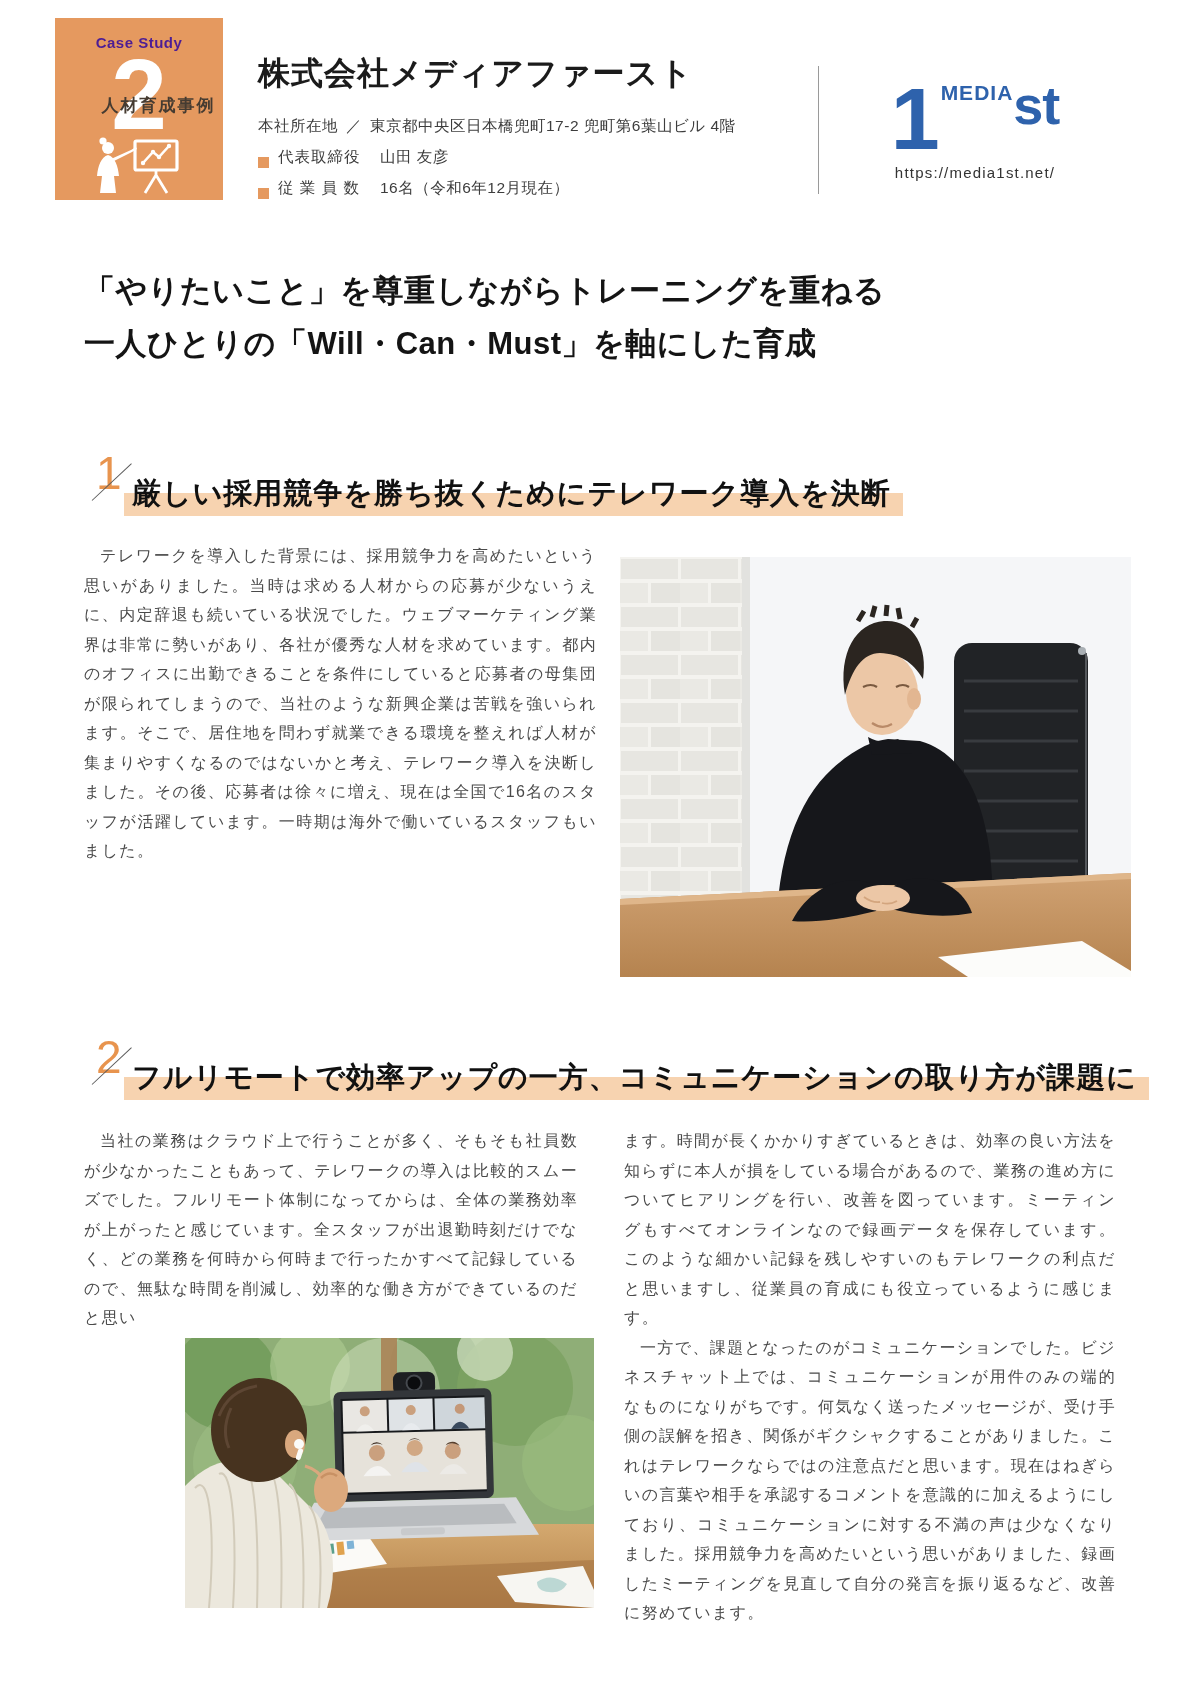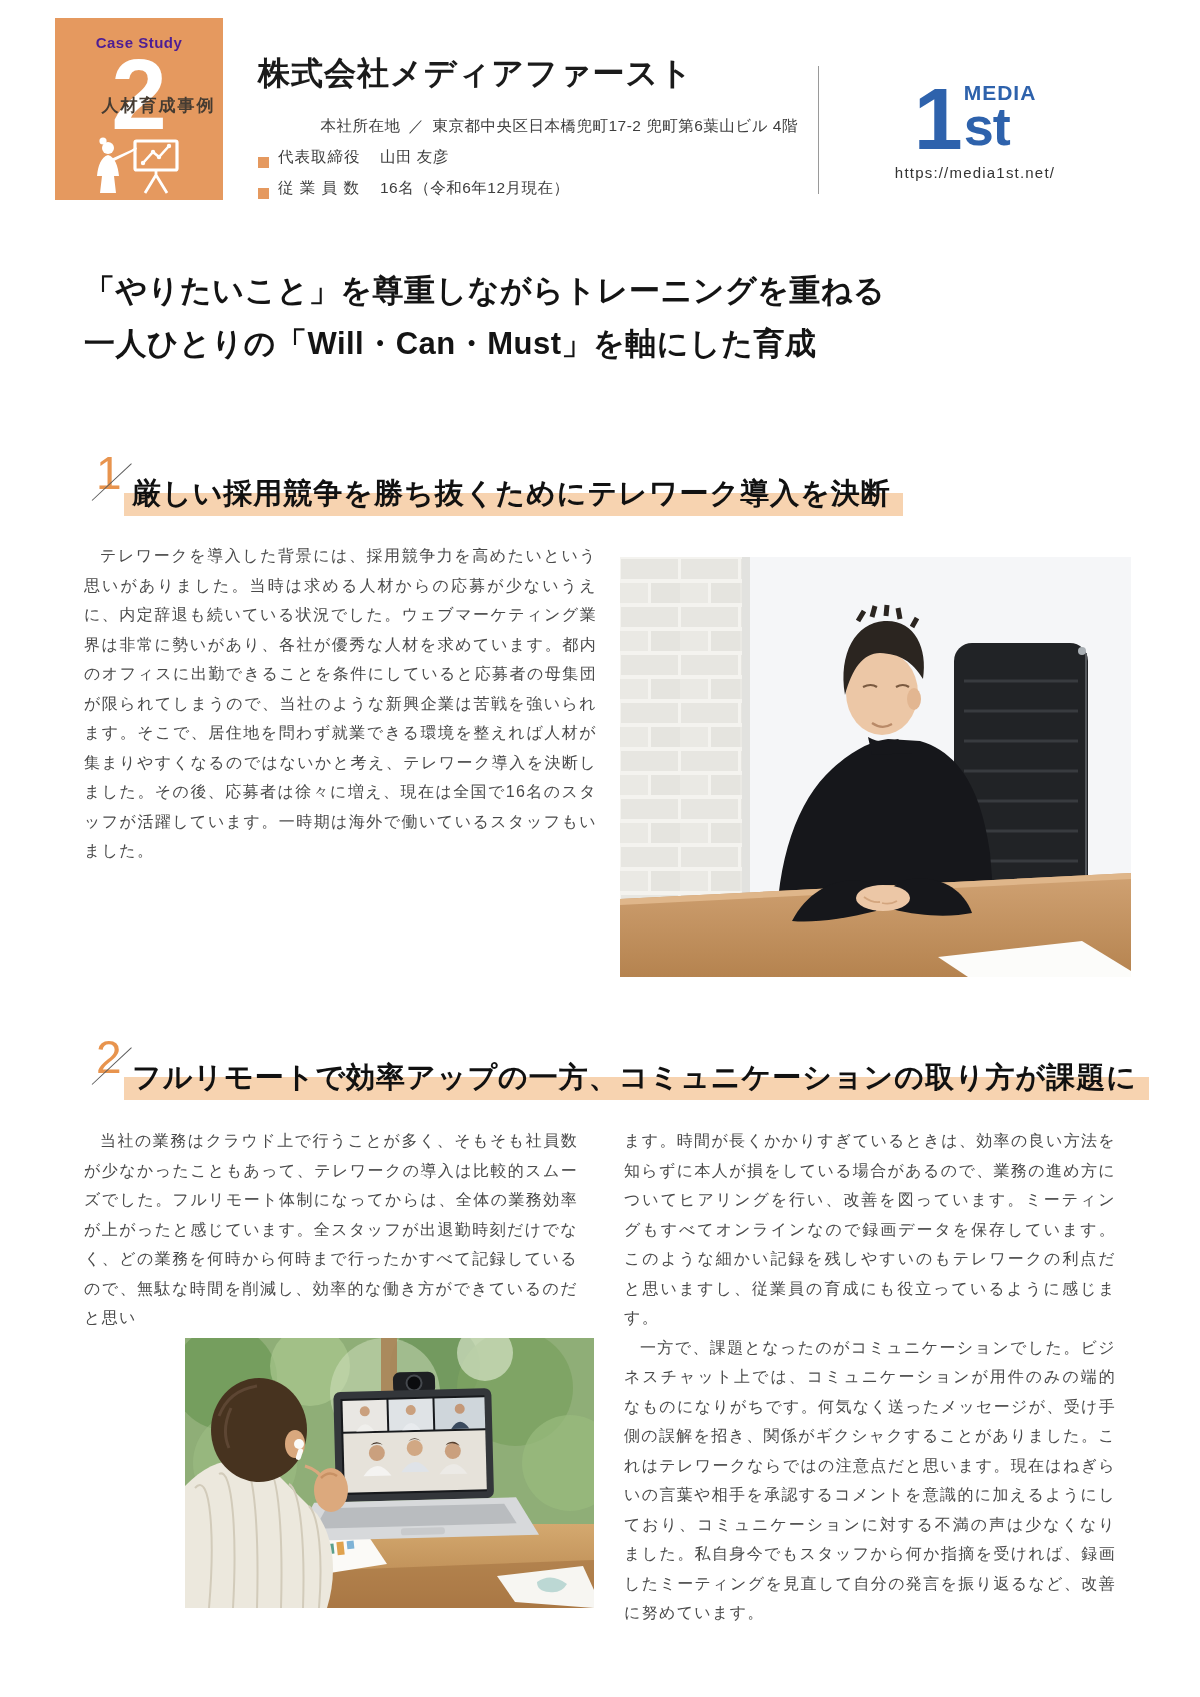--- a/index.html
+++ b/index.html
@@ -10,33 +10,33 @@
   
   .badge { position:absolute; left:55px; top:18px; width:168px; height:182px; background:#E5995F; }
   .badge-en { position:absolute; top:16px; width:100%; text-align:center; color:#4c1d95; font-size:15px; font-weight:600; letter-spacing:.5px; }
   .badge-num { position:absolute; top:26px; left:0; width:100%; text-align:center; color:#fff; font-size:100px; font-weight:600; line-height:1; }
   .badge-jp { position:absolute; top:76px; width:100%; text-align:center; color:#453b31; font-size:17px; font-weight:700; letter-spacing:2px;padding-left:39px; }
   .badge-icon { position:absolute; bottom:5px; left:0; width:100%; display:flex; justify-content:center; }
 
   
   .company { position:absolute; left:258px; top:52px; width:540px; }
   .company-name { font-size:32px; font-weight:700; color:#1b1b1b; letter-spacing:1px; }
-  .company-address { margin-top:20px; font-size:15.5px; color:#3d3d3d; letter-spacing:.5px; display:flex; gap:8px;justify-content:flex-end; }
+  .company-address { margin-top:20px; font-size:15.5px; color:#3d3d3d; letter-spacing:.5px; display:flex; gap:8px; }
   .company-field { margin-top:10px; display:flex; align-items:flex-end; font-size:15.5px; color:#3d3d3d; }
   .company-field:first-of-type { margin-top:14px; }
   .bullet { width:11px; height:11px; background:#E5995F; margin-right:9px; flex:0 0 auto; }
   .field-label { width:102px; letter-spacing:1px; }
   .field-value { letter-spacing:.5px; }
 
   .v-divider { position:absolute; left:818px; top:66px; height:128px; border-left:1px solid #9a9a9a; }
 
   .logo-block { position:absolute; left:852px; top:82px; width:246px; text-align:center; }
   .logo { display:inline-flex; align-items:flex-start; color:#2E62AC; }
   .logo-one { font-size:88px; font-weight:800; line-height:.84; letter-spacing:-4px; }
-  .logo-right { display:flex; flex-direction:column; align-items:flex-start; margin-left:5px; }
+  .logo-right { display:flex; flex-direction:row; align-items:flex-start; margin-left:5px; }
   .logo-media { font-size:21px; font-weight:800; letter-spacing:1px; line-height:1; }
   .logo-st { font-size:54px; font-weight:800; line-height:.88; letter-spacing:-1px; }
   .logo-url { margin-top:8px; font-size:15px; color:#333; letter-spacing:1.2px; }
 
   
   .main-title { position:absolute; left:84px; top:264px; font-size:31px; font-weight:700; color:#141414; line-height:53px; letter-spacing:.5px; white-space:nowrap; }
 
   
   .sec-head { position:absolute; left:84px; }
   #sec1-head { top:448px; } #sec2-head { top:1032px; }
@@ -188,21 +188,21 @@
       <span class="hl">フルリモートで効率アップの一方、コミュニケーションの取り方が課題に</span>
     </div>
   </div>
 
   <div class="sec2-left body-text">
     <p class="ind">当社の業務はクラウド上で行うことが多く、そもそも社員数が少なかったこともあって、テレワークの導入は比較的スムーズでした。フルリモート体制になってからは、全体の業務効率が上がったと感じています。全スタッフが出退勤時刻だけでなく、どの業務を何時から何時まで行ったかすべて記録しているので、無駄な時間を削減し、効率的な働き方ができているのだと思い</p>
   </div>
 
   <div class="sec2-right body-text">
     <p>ます。時間が長くかかりすぎているときは、効率の良い方法を知らずに本人が損をしている場合があるので、業務の進め方についてヒアリングを行い、改善を図っています。ミーティングもすべてオンラインなので録画データを保存しています。このような細かい記録を残しやすいのもテレワークの利点だと思いますし、従業員の育成にも役立っているように感じます。</p>
-    <p class="ind">一方で、課題となったのがコミュニケーションでした。ビジネスチャット上では、コミュニケーションが用件のみの端的なものになりがちです。何気なく送ったメッセージが、受け手側の誤解を招き、関係がギクシャクすることがありました。これはテレワークならではの注意点だと思います。現在はねぎらいの言葉や相手を承認するコメントを意識的に加えるようにしており、コミュニケーションに対する不満の声は少なくなりました。私自身今でもスタッフから何か指摘を受ければ、録画したミーティングを見直して自分の発言を振り返るなど、改善に努めています。</p>
+    <p class="ind">一方で、課題となったのがコミュニケーションでした。ビジネスチャット上では、コミュニケーションが用件のみの端的なものになりがちです。何気なく送ったメッセージが、受け手側の誤解を招き、関係がギクシャクすることがありました。これはテレワークならではの注意点だと思います。現在はねぎらいの言葉や相手を承認するコメントを意識的に加えるようにしており、コミュニケーションに対する不満の声は少なくなりました。採用競争力を高めたいという思いがありました、録画したミーティングを見直して自分の発言を振り返るなど、改善に努めています。</p>
   </div>
 
   <div class="photo2">
     <svg viewBox="0 0 409 270">
       <defs>
         <linearGradient id="wood2" x1="0" y1="0" x2="0" y2="1">
           <stop offset="0" stop-color="#d4a96f"></stop>
             <stop offset="1" stop-color="#b3804a"></stop>
         </linearGradient>
       </defs>

